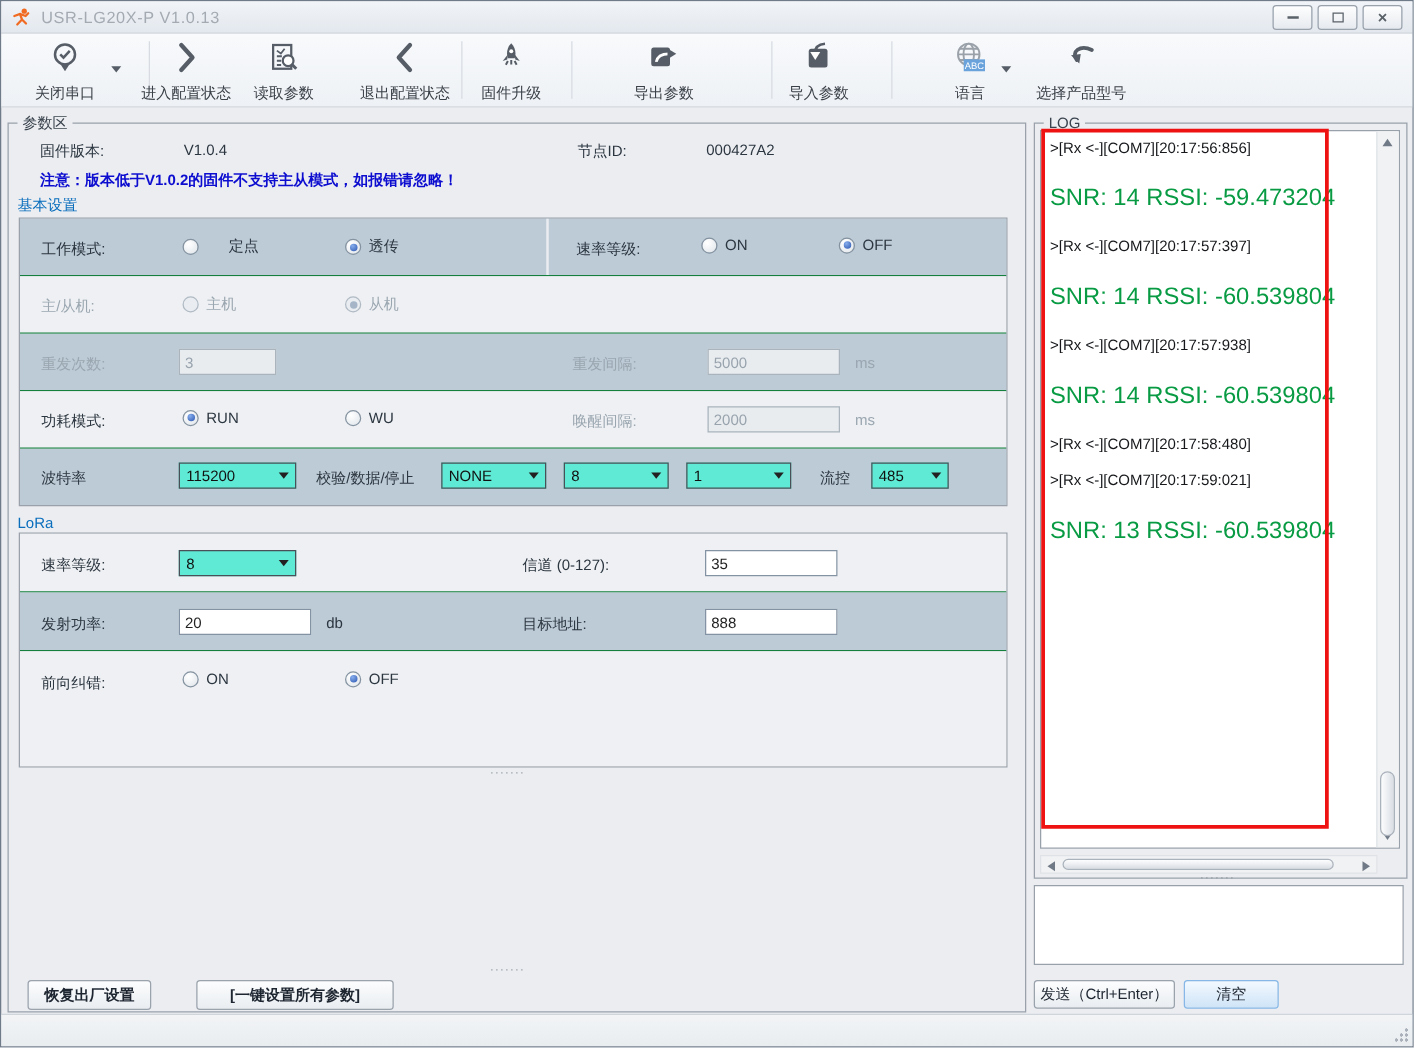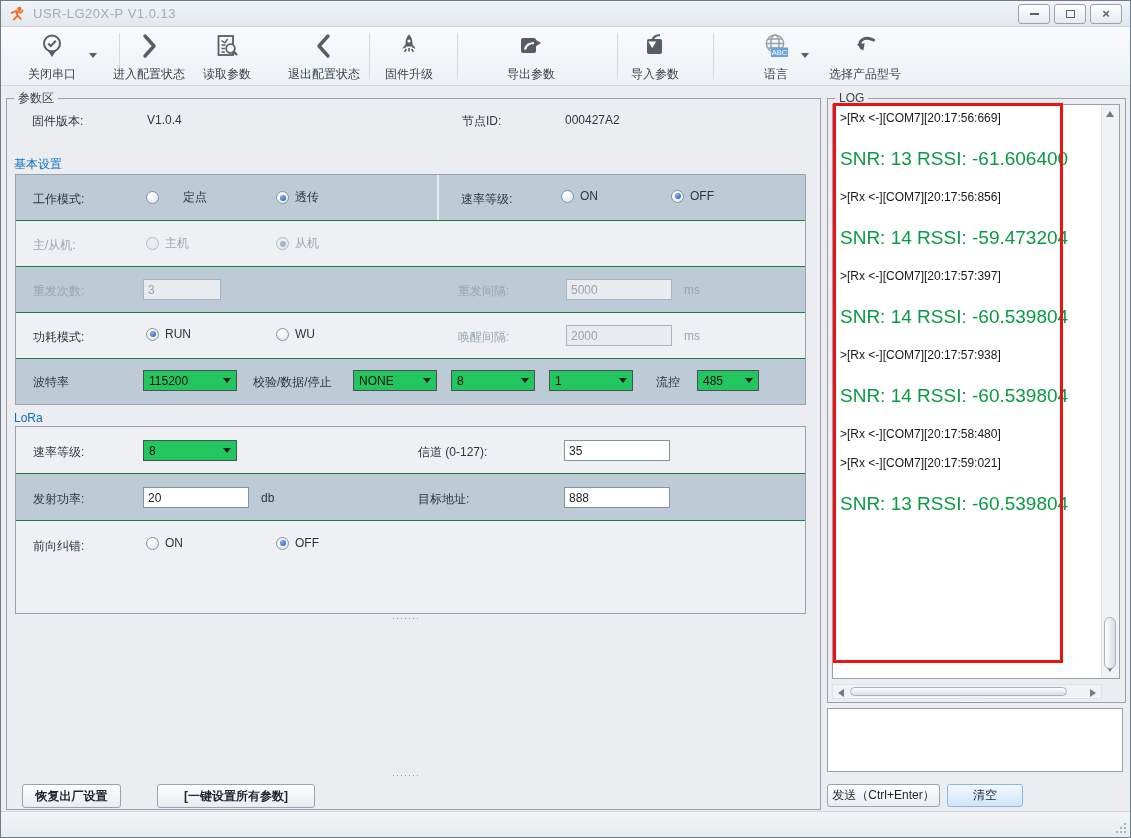--- a/index.html
+++ b/index.html
@@ -43,21 +43,21 @@
     background:radial-gradient(circle at 35% 30%, #ffffff, #dfe5ea);box-sizing:border-box;position:relative;flex:none;}
   .radio.checked::after{content:"";position:absolute;left:2.5px;top:2.5px;width:6px;height:6px;
     border-radius:50%;background:radial-gradient(circle at 35% 30%, #86aeed, #2c55b0);}
   .radio-group .rlabel{font-size:12px;color:#2c3640;}
   .dis .radio{border-color:#b0bac4;background:#e9edf1;}
   .dis .radio.checked::after{background:#a5b4c6;}
   .dis .rlabel, .dis-label{color:#9aa6b0 !important;}
   .tbox{position:absolute;height:21px;background:#fff;border:1px solid #8393a3;
     font-size:12px;color:#222;padding:0 4px;display:flex;align-items:center;box-sizing:border-box;}
   .tbox.disbox{background:#e8ecef;border-color:#aab4bd;color:#98a3ad;}
-  .combo{position:absolute;height:21px;background:#22c55e;border:1px solid #4a5057;
+  .combo{position:absolute;height:21px;background:#5eead4;border:1px solid #4a5057;
     display:flex;align-items:center;justify-content:space-between;padding:0 5px;
     font-size:12px;color:#111;box-sizing:border-box;cursor:default;}
   .combo .carrow{width:0;height:0;border-left:4px solid transparent;border-right:4px solid transparent;
     border-top:5px solid #222;margin-left:6px;flex:none;}
   .unit{position:absolute;font-size:12px;color:#2c3640;}
   .dots{position:absolute;font-size:9px;color:#8a929b;letter-spacing:1px;cursor:row-resize;}
   .push-btn{position:absolute;height:24px;background:linear-gradient(#fcfdfe,#e9edf1);
     border:1px solid #9aa2ac;border-radius:3px;font-size:12px;font-weight:bold;color:#1d2530;
     display:flex;align-items:center;justify-content:center;box-sizing:border-box;cursor:default;
     font-family:"Liberation Sans",sans-serif;}
@@ -210,20 +210,21 @@
   </div>
 
   <div class="groupbox" style="left:5px;top:97px;width:815px;height:712px;">
     <span class="gb-label">参数区</span>
 
     <span class="field-label" style="left:25px;top:14px;">固件版本:</span>
     <span class="field-label" style="left:140px;top:14px;">V1.0.4</span>
     <span class="field-label" style="left:455px;top:14px;">节点ID:</span>
     <span class="field-label" style="left:558px;top:14px;">000427A2</span>
 
+    <span class="blue-note" style="left:25px;top:37px;">注意：版本低于V1.0.2的固件不支持主从模式，如报错请忽略！</span>
     <span class="section-label" style="left:7px;top:57px;">基本设置</span>
 
     <div class="groupbox" style="left:8px;top:75px;width:791px;height:231px;border-color:#9aa1ab;">
 
       <div class="prow dark" style="height:46px;">
         <span class="field-label" style="left:17px;top:16px;">工作模式:</span>
         <div class="radio-group" style="left:130px;top:14px;gap:24px;">
           <span class="radio"></span>
           <span class="rlabel">定点</span>
         </div>
@@ -343,24 +344,20 @@
     <div class="push-btn" style="left:15px;top:685px;width:99px;">恢复出厂设置</div>
     <div class="push-btn" style="left:122px;top:685px;width:158px;margin-left:28px;">[一键设置所有参数]</div>
   </div>
 
   <div class="groupbox" style="left:826px;top:97px;width:299px;height:605px;">
     <span class="gb-label">LOG</span>
 
     <div class="log-viewport">
       <div class="log-content">
           <div class="log-entry">
-            <div class="log-meta">&gt;[Rx &lt;-][COM7][20:17:56:669]</div>
-            <div class="log-data">SNR: 13  RSSI: -61.606400</div>
-          </div>
-          <div class="log-entry">
             <div class="log-meta">&gt;[Rx &lt;-][COM7][20:17:56:856]</div>
             <div class="log-data">SNR: 14  RSSI: -59.473204</div>
           </div>
           <div class="log-entry">
             <div class="log-meta">&gt;[Rx &lt;-][COM7][20:17:57:397]</div>
             <div class="log-data">SNR: 14  RSSI: -60.539804</div>
           </div>
           <div class="log-entry">
             <div class="log-meta">&gt;[Rx &lt;-][COM7][20:17:57:938]</div>
             <div class="log-data">SNR: 14  RSSI: -60.539804</div>

